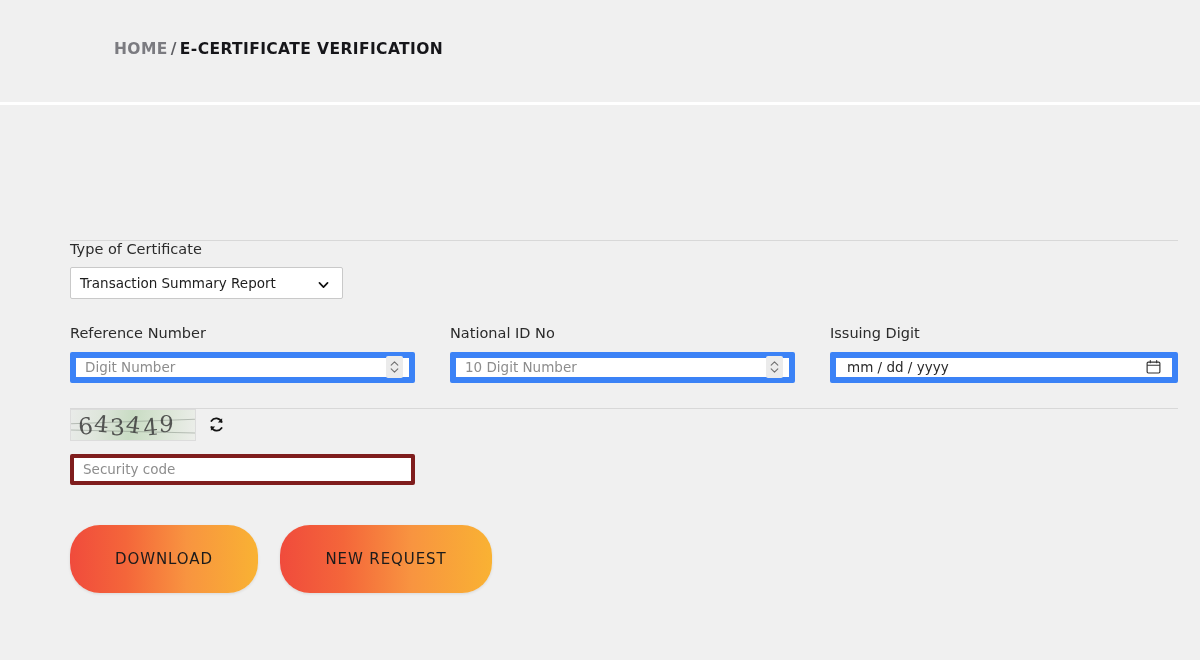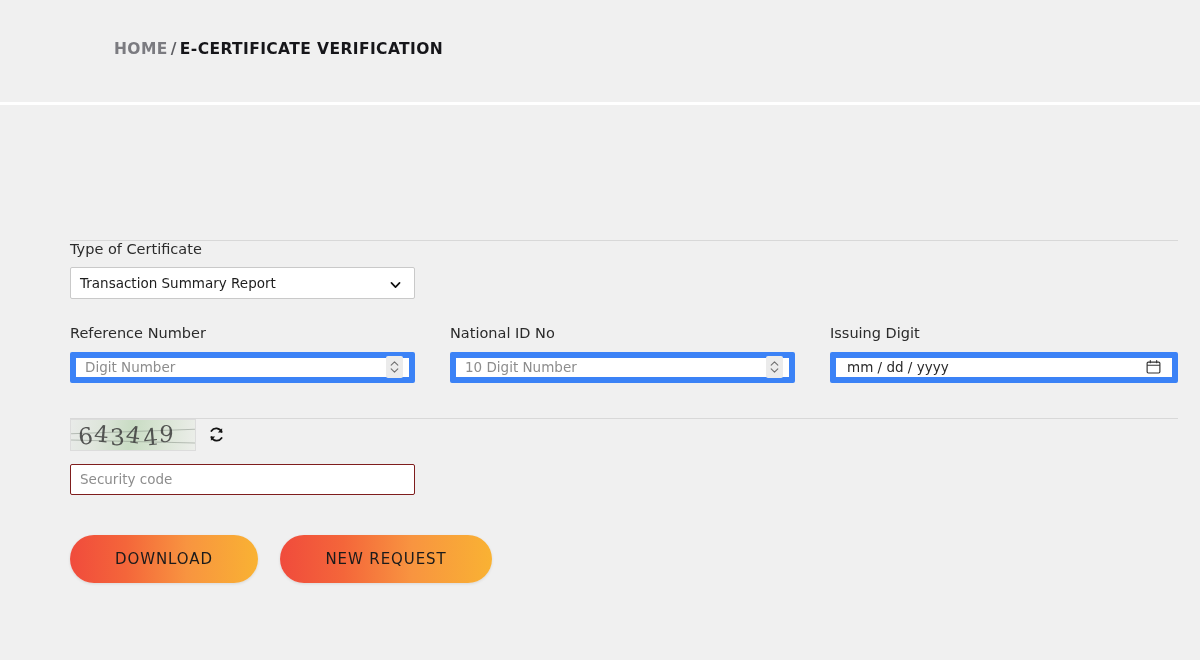--- a/index.html
+++ b/index.html
@@ -69,21 +69,21 @@
     color: #2b2b2b;
     line-height: 1.2;
     margin-bottom: 9px;
     font-weight: normal;
   }
 
   
   .select-row { margin-bottom: 26px; }
   .sel-box {
     position: relative;
-    width: 345px;
+    width: 273px;
     height: 32px;
     background: #ffffff;
     border: 1px solid #c9c9c9;
     border-radius: 2px;
     box-sizing: border-box;
     display: flex;
     align-items: center;
   }
   .sel-value {
     font-size: 13.5px;
@@ -97,21 +97,21 @@
     top: 50%;
     transform: translateY(-50%);
     width: 13px;
     height: 13px;
   }
 
   
   .row3 {
     display: flex;
     gap: 35px;
-    margin-bottom: 35px;
+    margin-bottom: 25px;
   }
   .col {
     width: 345px;
     flex: 0 0 345px;
   }
   .col:last-child { flex: 0 0 348px; width: 348px; }
 
   .input-box {
     position: relative;
     width: 100%;
@@ -209,35 +209,35 @@
     margin-left: 11px;
     width: 19px;
     height: 19px;
     cursor: pointer;
   }
 
   .security-input {
     width: 345px;
     height: 31px;
     background: #ffffff;
-    border: 1px solid #7f1d1d;
+    border: 4px solid #7f1d1d;
     border-radius: 2px;
     box-sizing: border-box;
     display: flex;
     align-items: center;
     margin-bottom: 40px;
   }
 
   
   .btn-row {
     display: flex;
     gap: 22px;
   }
   .pill-btn {
-    height: 48px;
+    height: 68px;
     border: none;
     border-radius: 30px;
     background: linear-gradient(90deg, #f04b3c 0%, #f4663a 30%, #f89440 62%, #f9b233 100%);
     color: #1b1b1b;
     font-family: "DejaVu Sans", "Liberation Sans", sans-serif;
     font-size: 15px;
     letter-spacing: 0.9px;
     cursor: pointer;
     display: flex;
     align-items: center;

